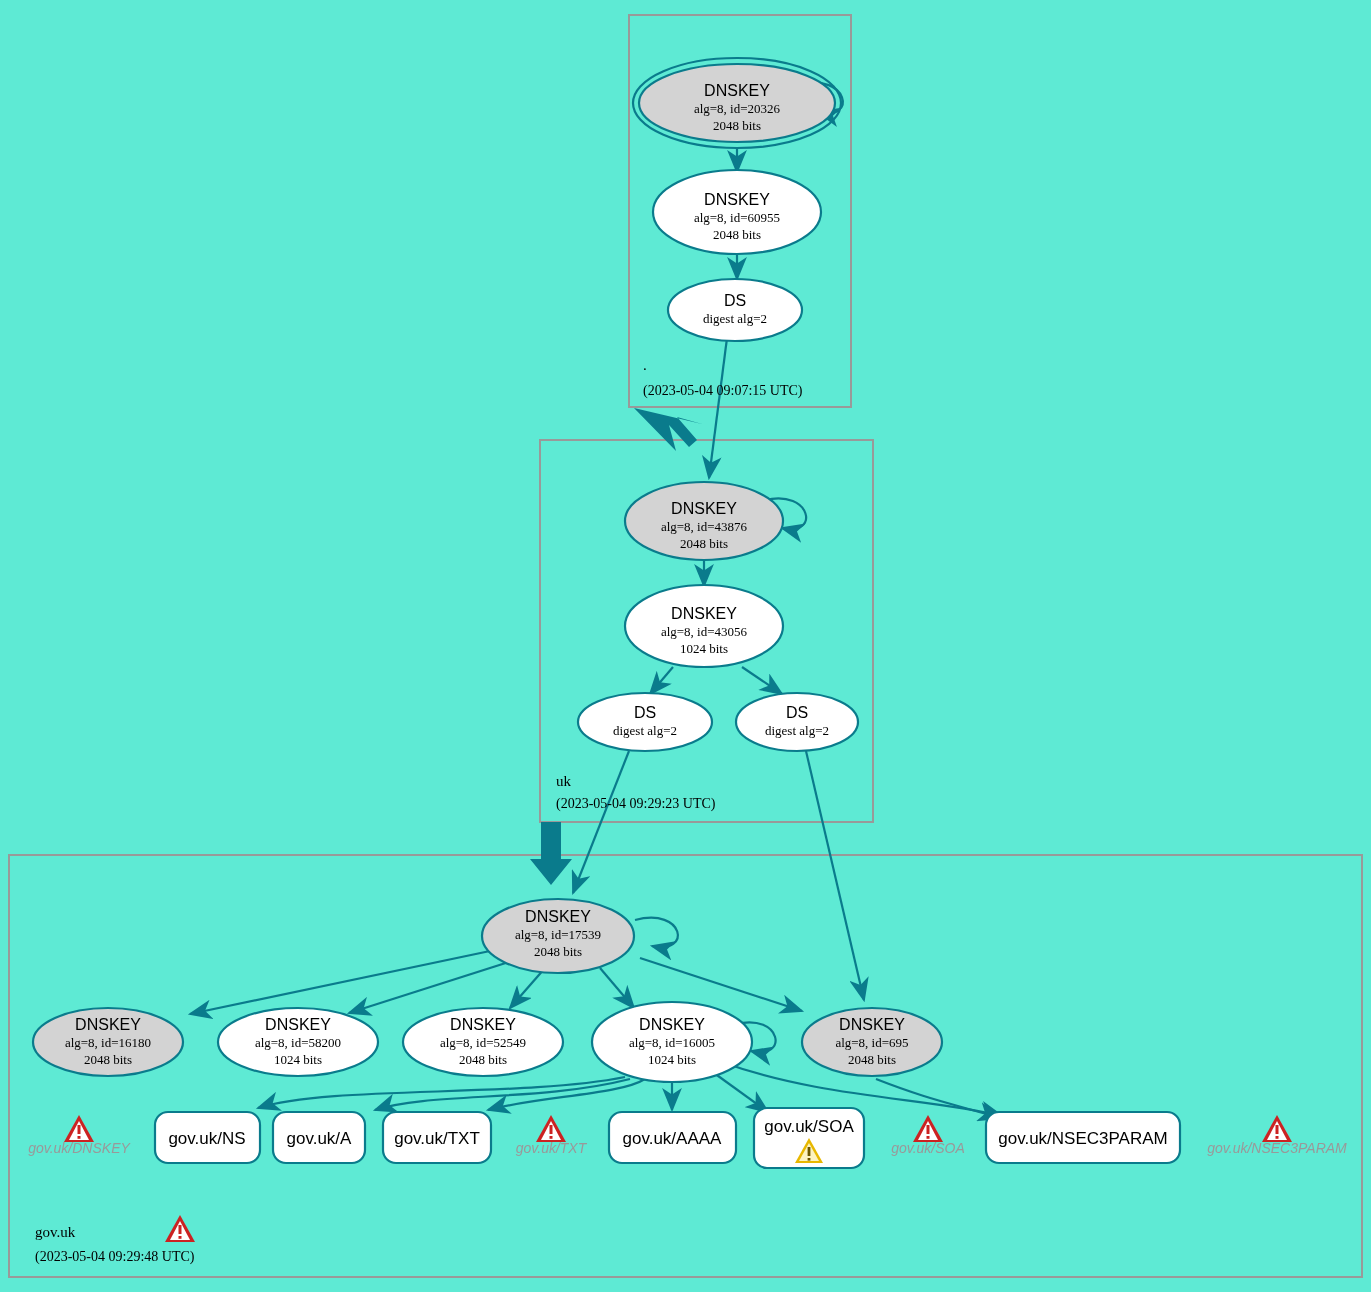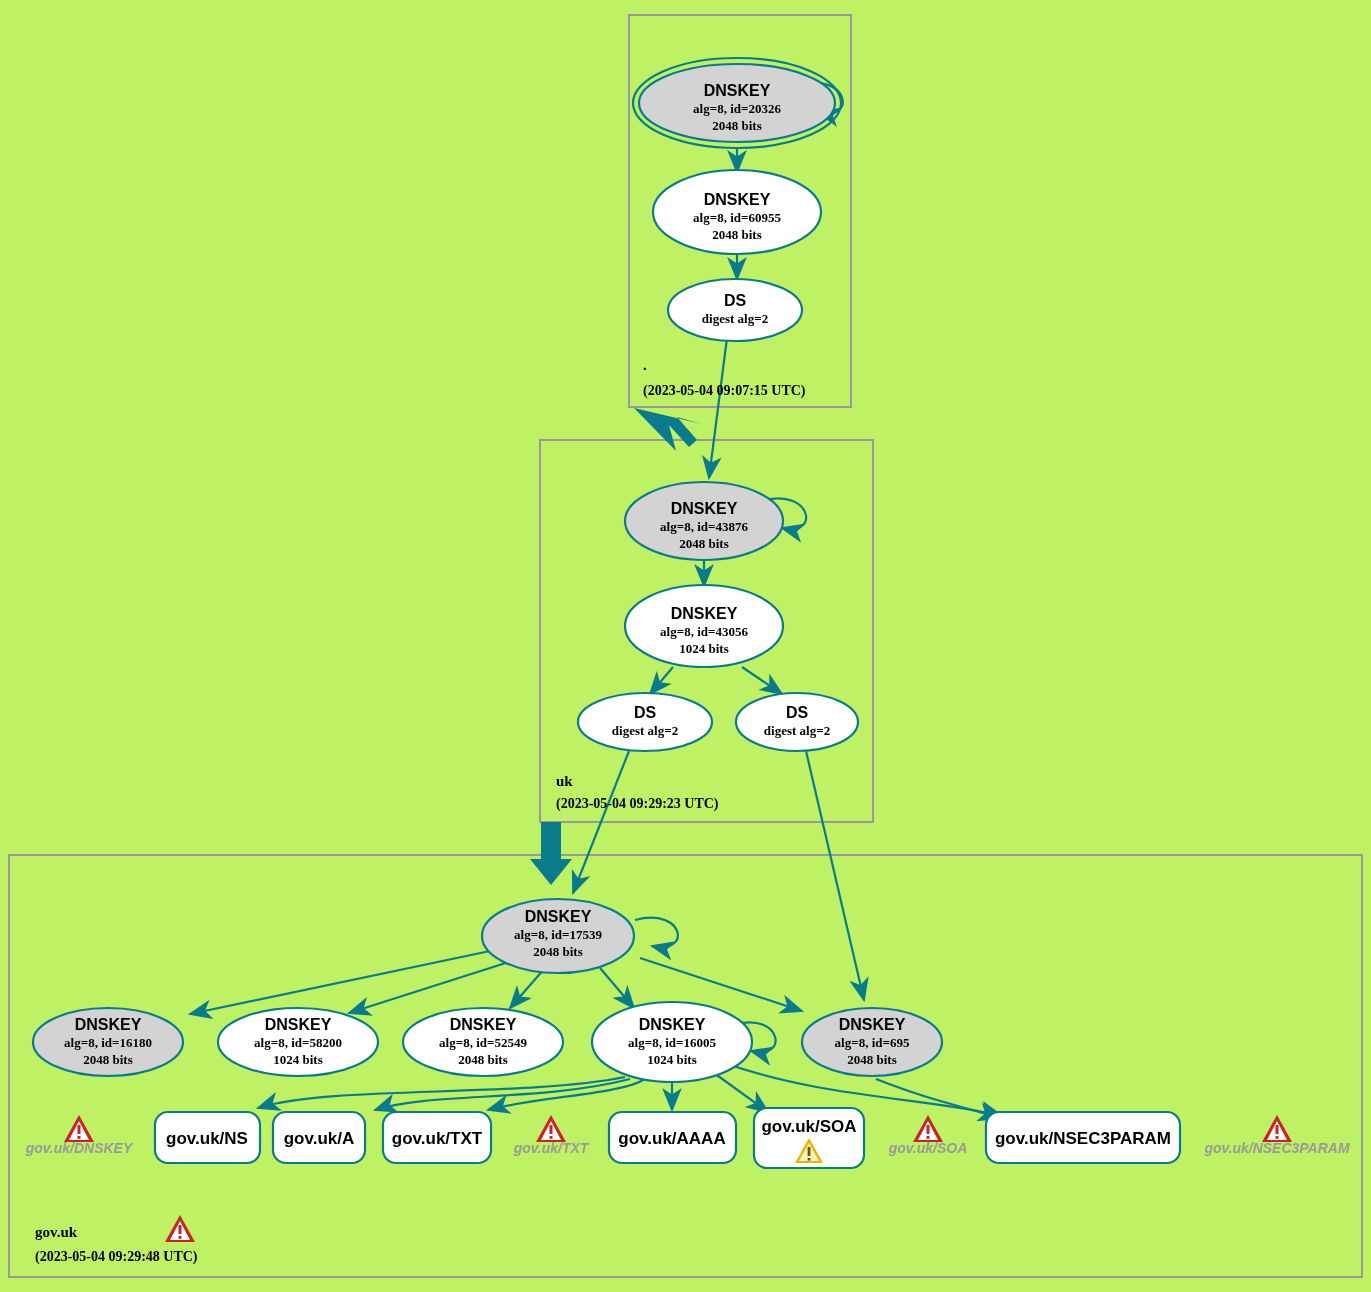--- a/index.html
+++ b/index.html
@@ -4,24 +4,23 @@
 <style>
   html, body {
     margin: 0;
     padding: 0;
     background: #ffffff;
   }
   #root {
     position: relative;
     width: 1371px;
     height: 1292px;
-    background: #bef264;
+    background: #5eead4;
     font-family: "Liberation Serif", "DejaVu Serif", serif;
     overflow: hidden;
-    font-weight: bold;
   }
   svg.layer {
     position: absolute;
     left: 0;
     top: 0;
     width: 1371px;
     height: 1292px;
   }
   .cluster-box {
     fill: none;

